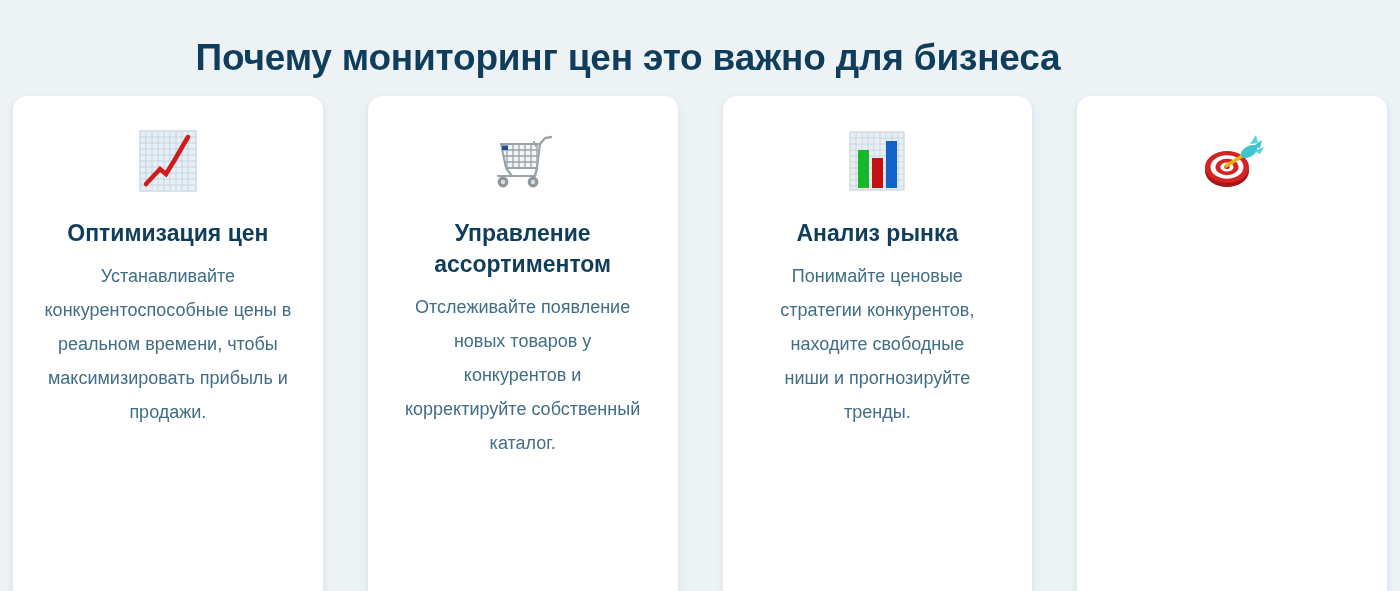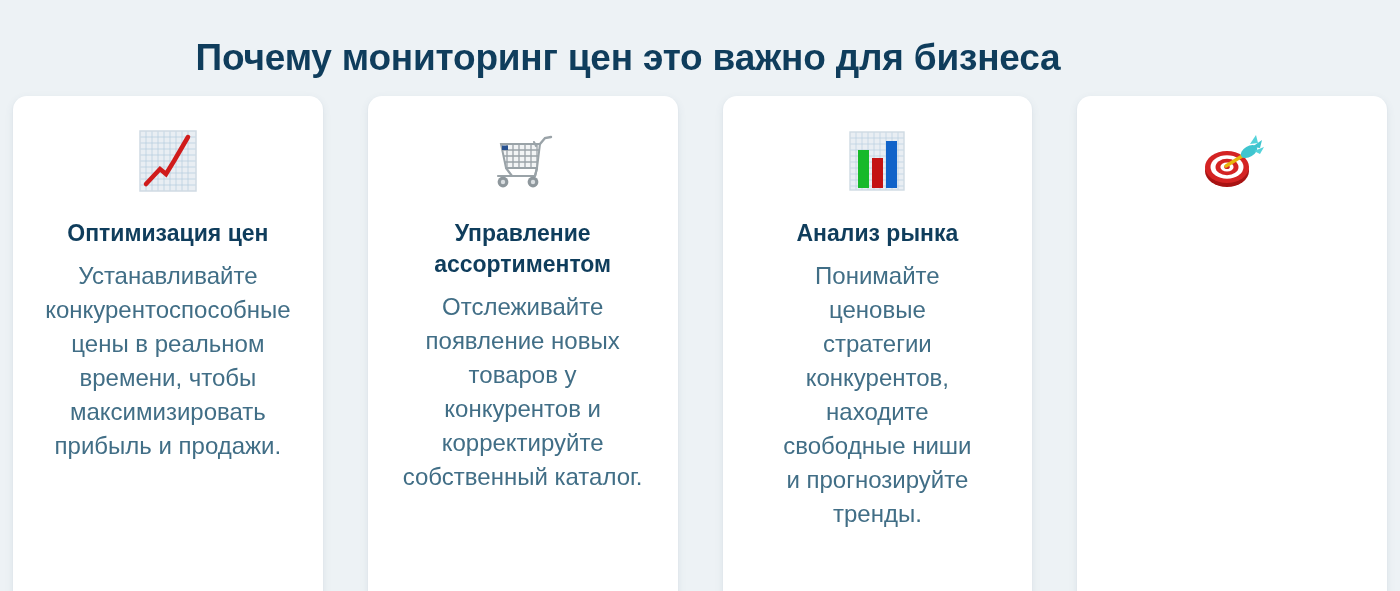--- a/index.html
+++ b/index.html
@@ -74,21 +74,21 @@
     font-size: 23px;
     line-height: 31px;
     font-weight: bold;
     color: #0f3d5c;
     text-align: center;
     margin: 0 0 10px 0;
     max-width: 230px;
   }
 
   .card-text {
-    font-size: 24px;
+    font-size: 18px;
     line-height: 34px;
     color: #416e86;
     text-align: center;
     margin: 0;
     max-width: 236px;
   }
 
   
   .card:nth-child(1) .card-text { max-width: 250px; }
   .card:nth-child(2) .card-text { max-width: 240px; }

